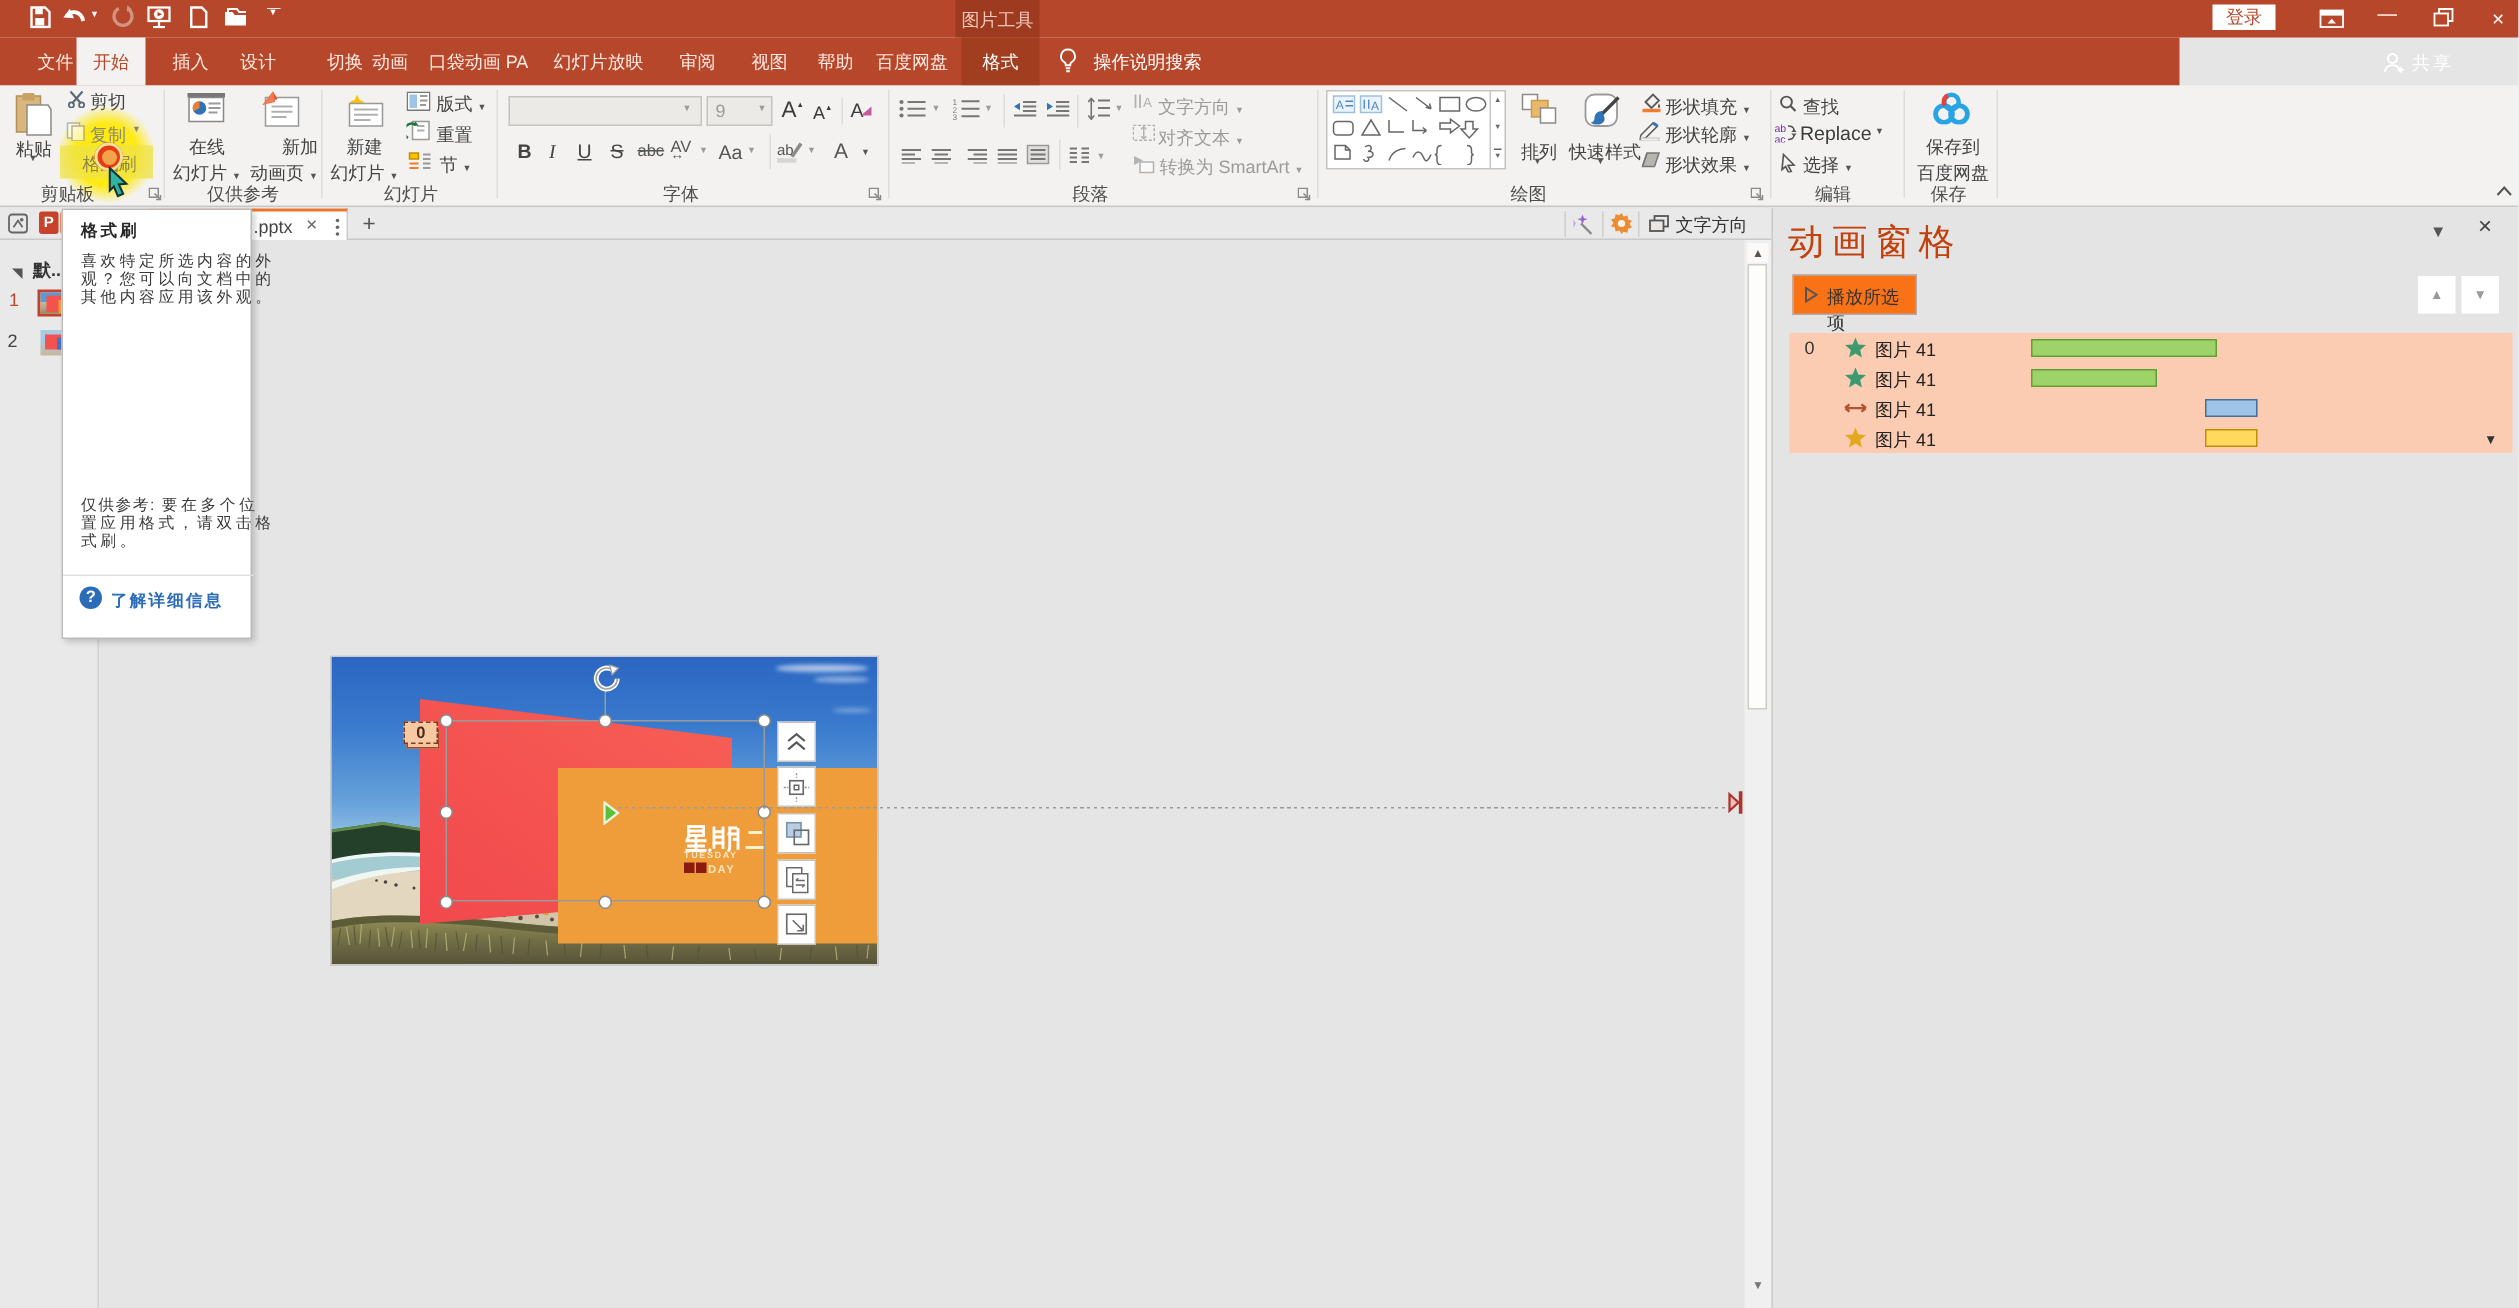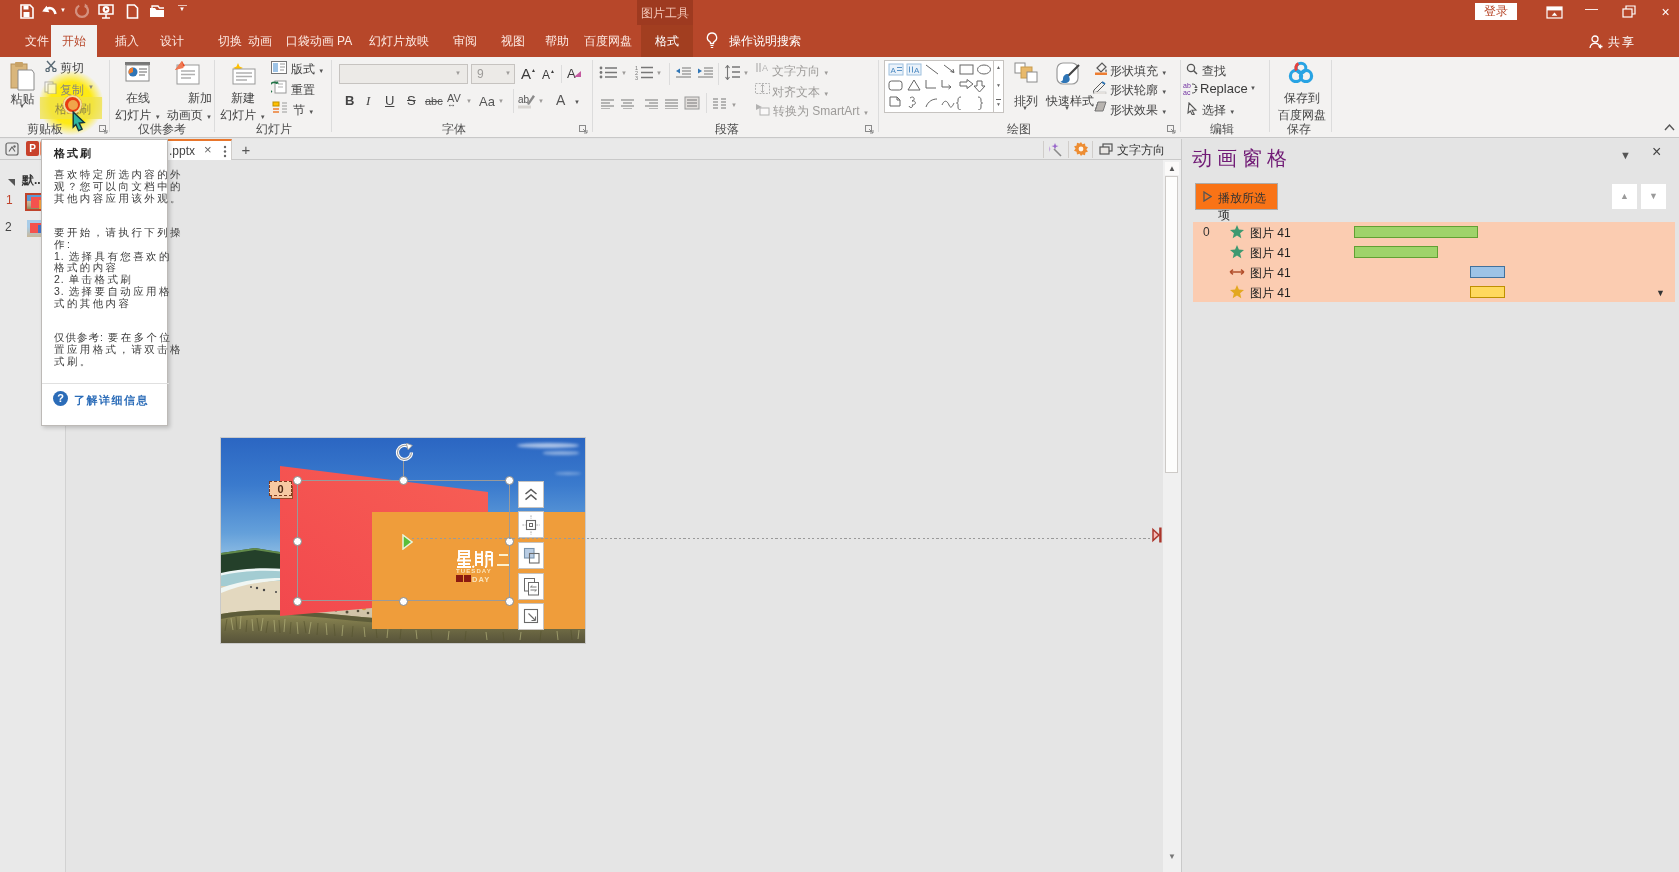--- a/index.html
+++ b/index.html
@@ -6,21 +6,21 @@
 #app{position:relative;width:1679px;height:872px;background:#e5e5e5}
 .abs{position:absolute}
 
 #titlebar{position:absolute;left:0;top:0;width:1679px;height:25px;background:#b7472a}
 #ctxhdr{position:absolute;left:637px;top:0;width:56px;height:25px;background:#9e3a20;color:#f3c7b8;font-size:12px;text-align:center;line-height:26px}
 #doctitle{position:absolute;left:713px;top:0;width:260px;height:25px;color:#fff;font-size:12px;line-height:26px;text-align:center;white-space:nowrap}
 .qat{position:absolute;top:3px;color:#fff}
 #signin{position:absolute;left:1475px;top:3px;width:42px;height:17px;background:#fff;color:#b7472a;font-size:12px;text-align:center;line-height:17px}
 .winbtn{position:absolute;top:4px;width:17px;height:17px;color:#fff;font-size:13px;text-align:center;line-height:17px}
 
-#tabrow{position:absolute;left:0;top:25px;width:1679px;height:32px;background:#b7472a}
+#tabrow{position:absolute;left:0;top:25px;width:1453px;height:32px;background:#b7472a}
 .tab{position:absolute;top:0;height:32px;color:#fde9e2;font-size:12px;line-height:33px;text-align:center}
 #tab-home{background:#f3f2f1;color:#b7472a}
 #tab-format{background:#a23e20;color:#fff}
 #share{position:absolute;left:1588px;top:7px;color:#fff;font-size:12px;line-height:20px;white-space:nowrap}
 
 #ribbon{position:absolute;left:0;top:57px;width:1679px;height:81px;background:#f3f2f1;border-bottom:1px solid #c8c8c8}
 .gsep{position:absolute;top:3px;width:1px;height:72px;background:#dcdcdc}
 .glabel{position:absolute;top:64px;height:14px;font-size:12px;color:#4e4e4e;text-align:center;white-space:nowrap}
 .glaunch{position:absolute;top:68px;width:9px;height:9px}
 .rlabel{font-size:12px;color:#444;white-space:nowrap}
@@ -454,21 +454,21 @@
         <div style="position:absolute;left:11px;top:5px;width:20px;height:8px;background:#4472c4"></div>
       </div>
 </div>
 <div id="canvas"></div>
 <div id="vscroll">
 <div class="abs" style="left:2px;top:2px;width:14px;height:13px;background:#fbfaf9;color:#555;font-size:8px;text-align:center;line-height:13px">▲</div>
 <div class="abs" style="left:2px;top:16px;width:13px;height:297px;background:#fdfdfc;border:1px solid #cdcac7"></div>
 <div class="abs" style="left:2px;top:690px;width:14px;height:13px;color:#777;font-size:8px;text-align:center;line-height:13px">▼</div>
 </div>
 <div id="pane">
-<div class="abs" style="left:10px;top:6px;font-size:20px;color:#701a75;letter-spacing:5px">动画窗格</div>
+<div class="abs" style="left:10px;top:6px;font-size:24px;color:#c2410c;letter-spacing:5px">动画窗格</div>
 <div class="abs" style="left:438px;top:10px;font-size:11px;color:#555">▼</div>
 <div class="abs" style="left:470px;top:4px;font-size:16px;color:#444">×</div>
 <div class="abs" style="left:13px;top:44px;width:83px;height:27px;background:#f97316;border:1px solid #aeaba8">
 <svg style="position:absolute;left:7px;top:7px" width="9" height="11" viewBox="0 0 9 11">
           <path d="M1 1l7 4.5L1 10z" fill="none" stroke="#555" stroke-width="1.3"></path>
         </svg>
 <div style="position:absolute;left:22px;top:6px;font-size:12px;color:#333">播放所选项</div>
       </div>
 <div class="abs" style="left:430px;top:45px;width:25px;height:25px;background:#fff;color:#9a9a9a;font-size:9px;text-align:center;line-height:25px">▲</div>
 <div class="abs" style="left:459px;top:45px;width:25px;height:25px;background:#fff;color:#9a9a9a;font-size:9px;text-align:center;line-height:25px">▼</div>
@@ -661,18 +661,17 @@
 <div class="fbtn" style="top:603px">
         <svg width="26" height="27" viewBox="0 0 26 27">
           <rect x="6.5" y="6.5" width="13" height="13" fill="none" stroke="#6a6a6a" stroke-width="1.1"></rect>
           <path d="M10.5 10.5l7 7m0 0v-4m0 4h-4" stroke="#6a6a6a" stroke-width="1.1" fill="none"></path>
         </svg>
       </div>
 </div>
 <div id="tooltip">
 <div style="position:absolute;left:12px;top:6px;font-weight:bold;color:#262626;font-size:11px;letter-spacing:2px">格式刷</div>
 <div style="position:absolute;left:12px;top:29px;line-height:11.8px;letter-spacing:2.4px;white-space:nowrap">喜欢特定所选内容的外<br>观？您可以向文档中的<br>其他内容应用该外观。</div>
-<div style="position:absolute;left:12px;top:87px;line-height:11.8px;letter-spacing:2.4px;white-space:nowrap">要开始，请执行下列操<br>作:<br><span style="letter-spacing:1px">1. </span>选择具有您喜欢的<br>格式的内容<br><span style="letter-spacing:1px">2. </span>单击格式刷<br><span style="letter-spacing:1px">3. </span>选择要自动应用格<br>式的其他内容</div>
 <div style="position:absolute;left:12px;top:192px;line-height:11.8px;letter-spacing:2.4px;white-space:nowrap"><span style="letter-spacing:1px">仅供参考: </span>要在多个位<br>置应用格式，请双击格<br>式刷。</div>
 <div style="position:absolute;left:0px;top:243px;width:127px;height:1px;background:#e0e0e0"></div>
 <div style="position:absolute;left:11px;top:251px;width:15px;height:15px;border-radius:50%;background:#2b6cb8;color:#fff;font-size:11px;font-weight:bold;text-align:center;line-height:15px">?</div>
 <div style="position:absolute;left:32px;top:253px;color:#2b6cb8;font-size:11px;font-weight:bold;letter-spacing:1.5px">了解详细信息</div>
 </div>
 </div>
 </body></html>

